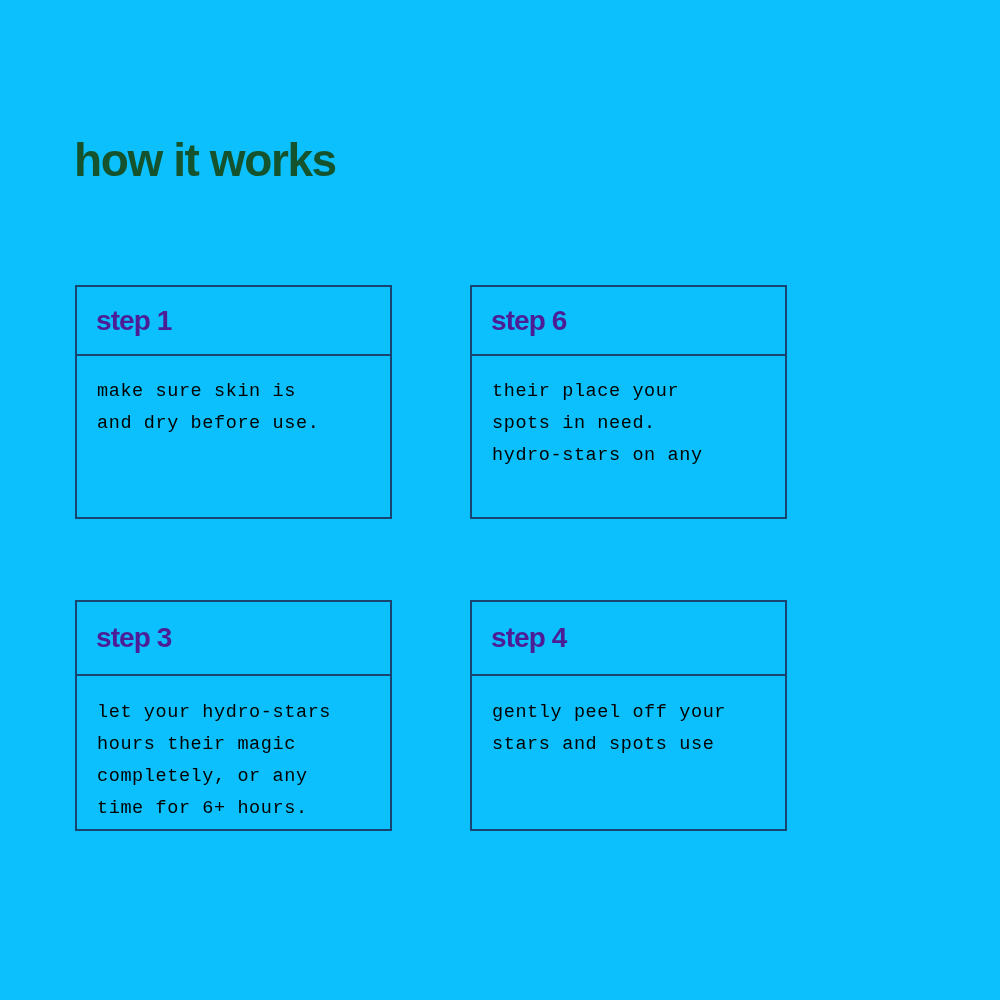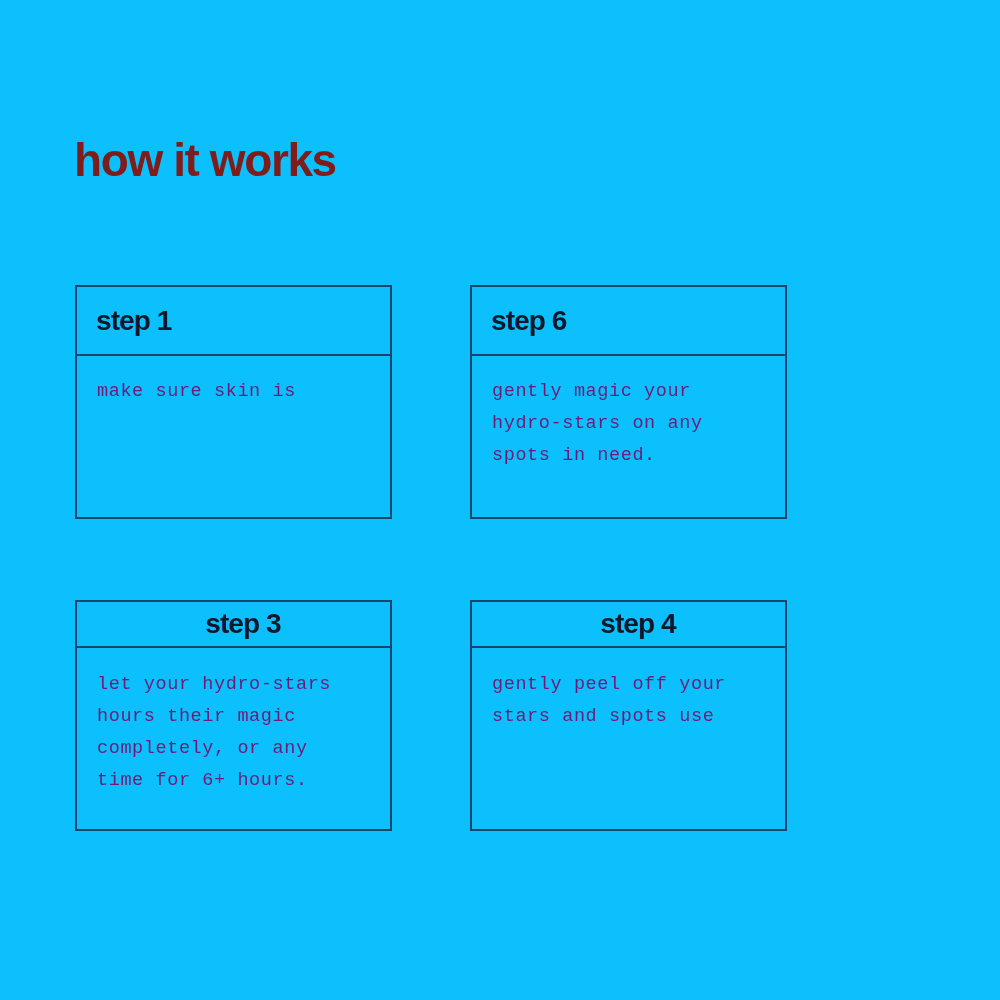--- a/index.html
+++ b/index.html
@@ -23,21 +23,21 @@
 
   .page-title {
     position: absolute;
     left: 74px;
     top: 100px;
     font-family: "Liberation Sans", sans-serif;
     font-weight: bold;
     font-size: 46px;
     line-height: 58px;
     letter-spacing: -1.4px;
-    color: #7f1d1d;
+    color: #14532d;
     white-space: nowrap;
     -webkit-font-smoothing: antialiased;
   }
 
   .cards-grid {
     position: absolute;
     left: 75px;
     top: 285px;
     width: 712px;
     height: 545px;
@@ -59,78 +59,78 @@
   .card-header {
     height: 69px;
     box-sizing: border-box;
     border-bottom: 2px solid #17456e;
     display: flex;
     align-items: center;
     padding-left: 19px;
   }
 
   .row-2 .card-header {
-    height: 46px;
-    justify-content: center;
+    height: 74px;
   }
 
   .card-header-label {
     font-family: "Liberation Sans", sans-serif;
     font-weight: bold;
     font-size: 28px;
     line-height: 32px;
     letter-spacing: -0.9px;
-    color: #0f172a;
+    color: #4c1d95;
     white-space: nowrap;
   }
 
   .card-body {
     padding: 20px 16px 0 20px;
     box-sizing: border-box;
   }
 
   .row-2 .card-body {
     padding-top: 21px;
   }
 
   .card-body-line {
     font-family: "Liberation Mono", "DejaVu Sans Mono", monospace;
     font-size: 18.5px;
     line-height: 32px;
     letter-spacing: 0.6px;
-    color: #701a75;
+    color: #000000;
     white-space: pre;
   }
 </style>
 </head>
 <body>
 
 <div id="page-root">
 
   <h1 class="page-title">how it works</h1>
 
   <div class="cards-grid">
 
     <div class="step-card col-1 row-1">
       <div class="card-header">
         <span class="card-header-label">step 1</span>
       </div>
       <div class="card-body">
         <div class="card-body-line">make sure skin is</div>
+        <div class="card-body-line">and dry before use.</div>
       </div>
     </div>
 
     <div class="step-card col-2 row-1">
       <div class="card-header">
         <span class="card-header-label">step 6</span>
       </div>
       <div class="card-body">
-        <div class="card-body-line">gently magic your</div>
+        <div class="card-body-line">their place your</div>
+        <div class="card-body-line">spots in need.</div>
         <div class="card-body-line">hydro-stars on any</div>
-        <div class="card-body-line">spots in need.</div>
       </div>
     </div>
 
     <div class="step-card col-1 row-2">
       <div class="card-header">
         <span class="card-header-label">step 3</span>
       </div>
       <div class="card-body">
         <div class="card-body-line">let your hydro-stars</div>
         <div class="card-body-line">hours their magic</div>

